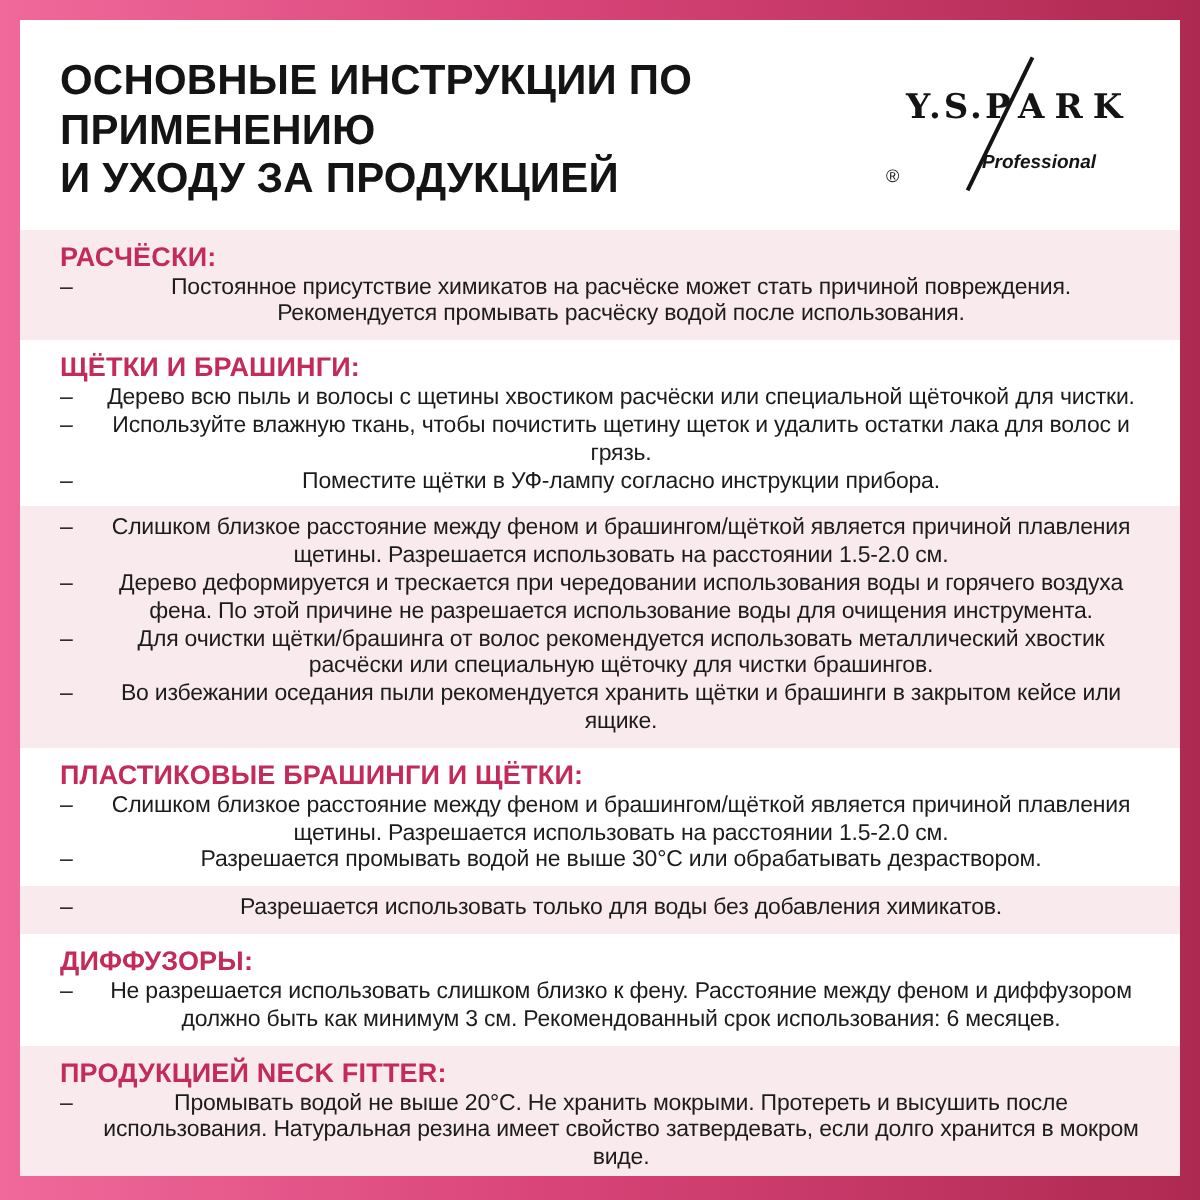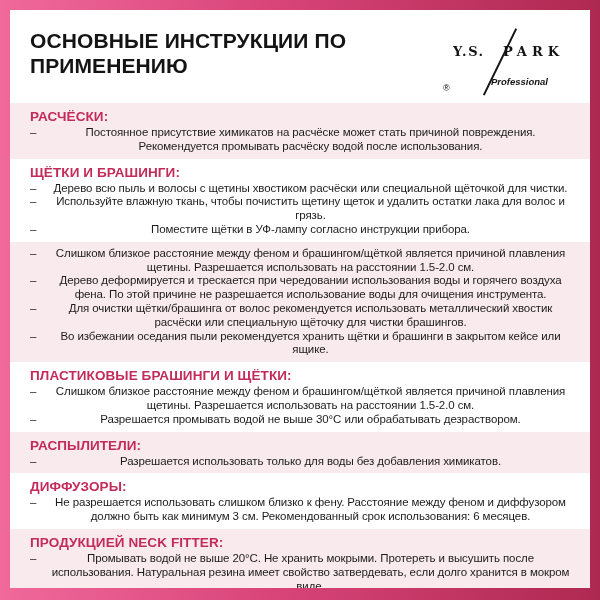--- a/index.html
+++ b/index.html
@@ -30,21 +30,21 @@
     margin:0;font-size:21px;font-weight:bold;color:#141414;
     line-height:1.17;letter-spacing:0.1px;
   }
   .title .t-line{display:block;}
   
   .logo{position:relative;width:106px;height:60px;flex-shrink:0;margin-top:2px;}
   .logo-row{
     position:absolute;top:13px;left:0;width:100%;
     display:flex;justify-content:space-between;
     font-family:"DejaVu Serif","Liberation Serif",serif;
-    font-weight:bold;font-size:13px;color:#141414;
+    font-weight:bold;font-size:17px;color:#141414;
   }
   .logo-ys{letter-spacing:1.5px;}
   .logo-park{letter-spacing:5px;margin-right:-5px;}
   .slash{
     position:absolute;left:46px;top:-6px;
     width:2.4px;height:74px;background:#141414;
     transform:rotate(26deg);transform-origin:center;
   }
   .prof{
     position:absolute;right:11px;bottom:4px;
@@ -73,20 +73,21 @@
 </style>
 </head>
 <body>
 
 <div class="frame">
   <div class="page">
 
     <header class="hdr">
       <h1 class="title">
         <span class="t-line">ОСНОВНЫЕ ИНСТРУКЦИИ ПО ПРИМЕНЕНИЮ</span>
+        <span class="t-line">И УХОДУ ЗА ПРОДУКЦИЕЙ</span>
       </h1>
       <div class="logo">
         <div class="logo-row">
           <span class="logo-ys">Y.S.</span>
           <span class="logo-park">PARK</span>
         </div>
         <span class="slash"></span>
         <span class="prof">Professional</span>
         <span class="reg">®</span>
       </div>
@@ -138,21 +139,20 @@
           <div class="bullet">
             <span class="marker">–</span>
             <span class="b-text">Слишком близкое расстояние между феном и брашингом/щёткой является причиной плавления щетины. Разрешается использовать на расстоянии 1.5-2.0 см.</span>
           </div>
           <div class="bullet">
             <span class="marker">–</span>
             <span class="b-text">Разрешается промывать водой не выше 30°C или обрабатывать дезраствором.</span>
           </div>
         </section>
         <section class="section tint">
-          <h2 class="sec-heading">РАСПЫЛИТЕЛИ:</h2>
           <div class="bullet">
             <span class="marker">–</span>
             <span class="b-text">Разрешается использовать только для воды без добавления химикатов.</span>
           </div>
         </section>
         <section class="section">
           <h2 class="sec-heading">ДИФФУЗОРЫ:</h2>
           <div class="bullet">
             <span class="marker">–</span>
             <span class="b-text">Не разрешается использовать слишком близко к фену. Расстояние между феном и диффузором должно быть как минимум 3 см. Рекомендованный срок использования: 6 месяцев.</span>

